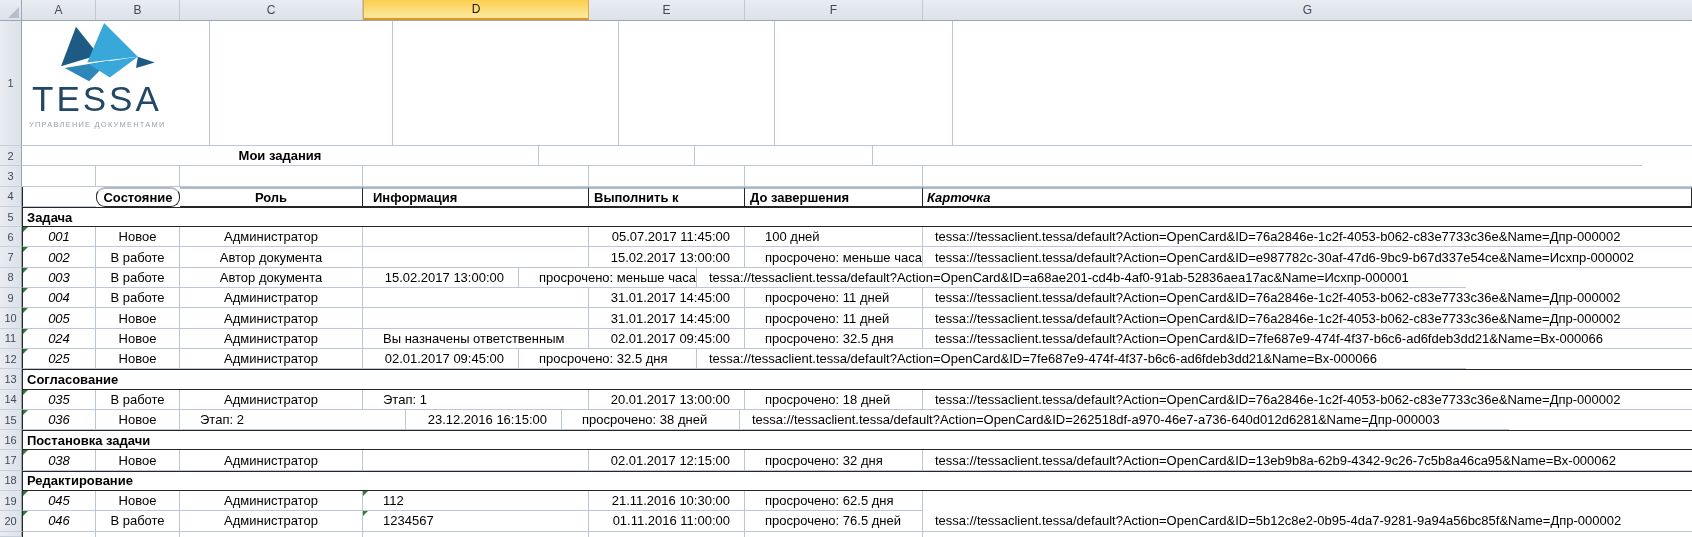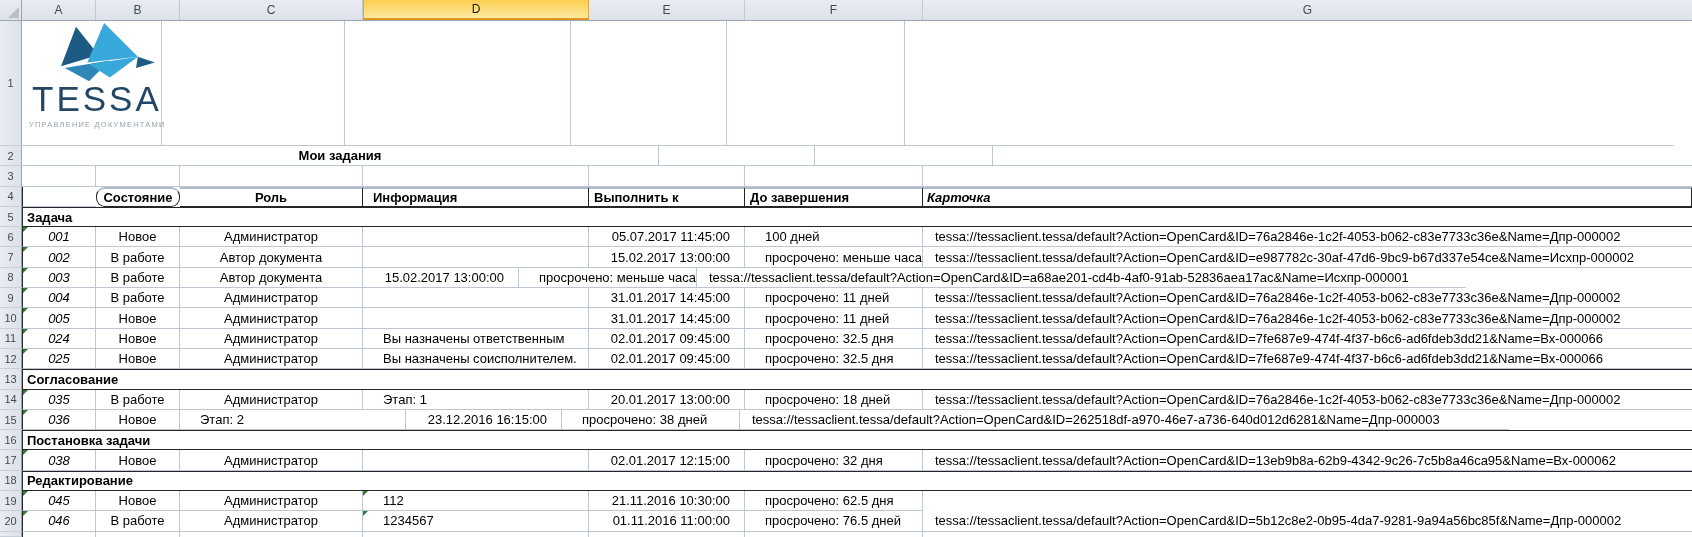--- a/index.html
+++ b/index.html
@@ -34,22 +34,22 @@
     display:flex;align-items:center;justify-content:center;font-size:11px;color:var(--hdrtext);}
   .cell{box-sizing:border-box;flex:none;height:100%;position:relative;display:flex;align-items:center;
     font-size:13px;color:#000;white-space:nowrap;overflow:hidden;}
   .cA{width:74px;justify-content:center;}
   .cB{width:84px;justify-content:center;}
   .cC{width:183px;justify-content:center;}
   .cD{width:226px;padding-left:20px;}
   .cE{width:156px;justify-content:flex-end;padding-right:14px;}
   .cF{width:178px;padding-left:20px;}
   .cG{width:769px;padding-left:12px;}
-  .cAB{width:140px;overflow:visible;}
-  .cAD{width:637px;justify-content:center;font-weight:bold;}
+  .cAB{width:188px;overflow:visible;}
+  .cAD{width:517px;justify-content:center;font-weight:bold;}
   .gr{border-right:1px solid var(--grid);}
   .gb{border-bottom:1px solid var(--grid);}
   .tblL{border-left:1px solid var(--blk);font-style:italic;}
 
   
   .hcell{font-weight:bold;border-top:2px solid #aebaca;border-bottom:1px solid var(--blk);
     border-right:1px solid var(--blk);}
   .hcell.first{border-left:1px solid var(--blk);border-radius:9px;}
   .hD{padding-left:10px;justify-content:flex-start;}
   .hE{padding-left:5px;justify-content:flex-start;}
@@ -221,21 +221,20 @@
     <div class="cell cG gb">tessa://tessaclient.tessa/default?Action=OpenCard&amp;ID=7fe687e9-474f-4f37-b6c6-ad6fdeb3dd21&amp;Name=Вх-000066</div>
   </div>
   <div class="row r">
     <div class="gut">12</div>
     <div class="cell cA gr gb tblL">
         <i class="tri"></i>
         <span>025</span>
       </div>
     <div class="cell cB gr gb">Новое</div>
     <div class="cell cC gr gb">Администратор</div>
-    <div class="cell cD gr gb">Вы назначены соисполнителем.</div>
     <div class="cell cE gr gb">02.01.2017 09:45:00</div>
     <div class="cell cF gr gb">просрочено: 32.5 дня</div>
     <div class="cell cG gb">tessa://tessaclient.tessa/default?Action=OpenCard&amp;ID=7fe687e9-474f-4f37-b6c6-ad6fdeb3dd21&amp;Name=Вх-000066</div>
   </div>
 
   <div class="row r">
     <div class="gut">13</div>
     <div class="cell seccell">Согласование</div>
   </div>
 

